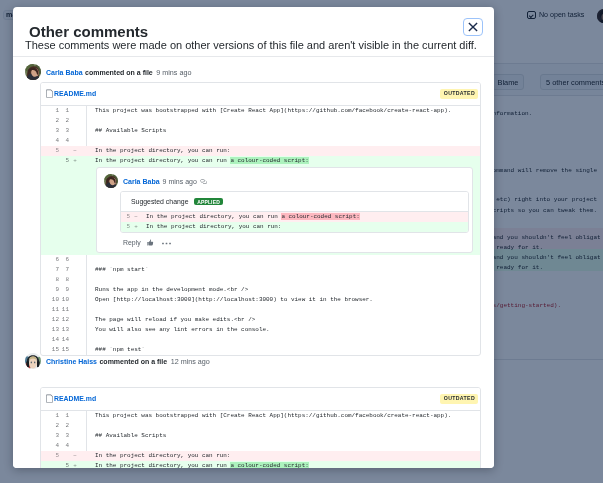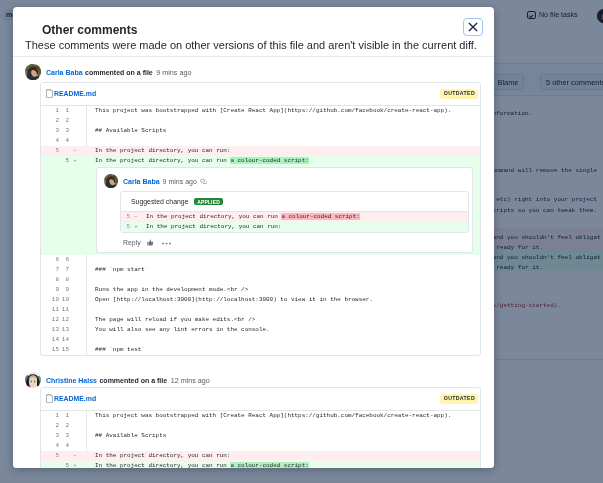--- a/index.html
+++ b/index.html
@@ -32,21 +32,21 @@
   .bgband{position:absolute;left:488px;right:0;}
 
   
   .bg-dim{position:absolute;inset:0;background:rgba(1,26,65,0.52);}
 
   
   .modal{position:absolute;left:13px;top:7px;width:481px;height:461px;
          background:#fff;border-radius:4px;overflow:hidden;
          box-shadow:0 2px 10px rgba(15,20,30,0.32);}
   .modal-head{padding:0;border-bottom:1px solid #e6e8eb;position:relative;height:49px;}
-  .modal-title{position:absolute;left:29px;top:16px;font-size:12px;font-weight:700;
+  .modal-title{position:absolute;left:16px;top:16px;font-size:15px;font-weight:700;
                color:#24292e;text-align:right;}
   .modal-sub{position:absolute;left:12px;top:32px;font-size:11px;color:#24292e;}
   .close-btn{position:absolute;left:450px;top:11px;width:20px;height:18px;
              border-radius:4px;box-sizing:border-box;background:#fff;
              border:1.6px solid #9cc3fa;
              display:flex;align-items:center;justify-content:center;}
 
   .modal-body{position:absolute;left:0;top:50px;width:578px;height:411px;overflow:hidden;
               background:#fff;}
 
@@ -109,21 +109,21 @@
   .th-reply{font-size:6.9px;color:#586069;margin-right:6px;}
   .hl-del{background:#fdb8c0;} .hl-add{background:#acf2bd;}
 </style>
 </head>
 <body>
 
 <div class="page">
   <div class="bg">
     <div class="bg-chip">ma</div>
     <div class="bg-check"></div>
-    <div class="bg-tasks">No file tasks</div>
+    <div class="bg-tasks">No open tasks</div>
     <div class="bg-avatar">
       <svg viewBox="0 0 34 34" width="15" height="15">
           <rect width="34" height="34" fill="#3a2b25"></rect>
           <ellipse cx="17" cy="13" rx="11" ry="11" fill="#241a16"></ellipse>
           <ellipse cx="17" cy="18" rx="7" ry="8" fill="#9c7a63"></ellipse>
           <ellipse cx="17" cy="33" rx="13" ry="9" fill="#1d1512"></ellipse>
         </svg>
     </div>
     <div style="position:absolute;left:488px;right:0;top:63px;height:32px;background:#f6f8fa"></div>
     <div class="bg-hr" style="top:63px"></div>
@@ -340,21 +340,21 @@
             </div>
             <div class="dl">
               <span class="n1">15</span>
               <span class="n2">15</span>
               <span class="sg"></span>
               <span class="tx">### `npm test`</span>
             </div>
           </div>
       </div>
 
-      <div class="cmt-hdr" style="top:315px">
+      <div class="cmt-hdr" style="top:296px">
         <div class="avatar">
           <svg viewBox="0 0 34 34" width="16" height="16">
               <rect width="34" height="34" fill="#e8ecee"></rect>
               <ellipse cx="4" cy="15" rx="6" ry="8" fill="#4f7a93"></ellipse>
               <ellipse cx="31" cy="16" rx="6" ry="8" fill="#76997a"></ellipse>
               <ellipse cx="6" cy="28" rx="6" ry="8" fill="#a3403f"></ellipse>
               <path d="M4 19c0-9 5-14 13-14s13 5 13 14v2h-4V17c0-6-4-9-9-9s-9 3-9 9v4H4z" fill="#20262c"></path>
               <rect x="3" y="17" width="5.5" height="14" rx="2.7" fill="#171d22"></rect>
               <rect x="25.5" y="17" width="5.5" height="14" rx="2.7" fill="#171d22"></rect>
               <ellipse cx="17" cy="21" rx="8.5" ry="12" fill="#ecd3bd"></ellipse>

